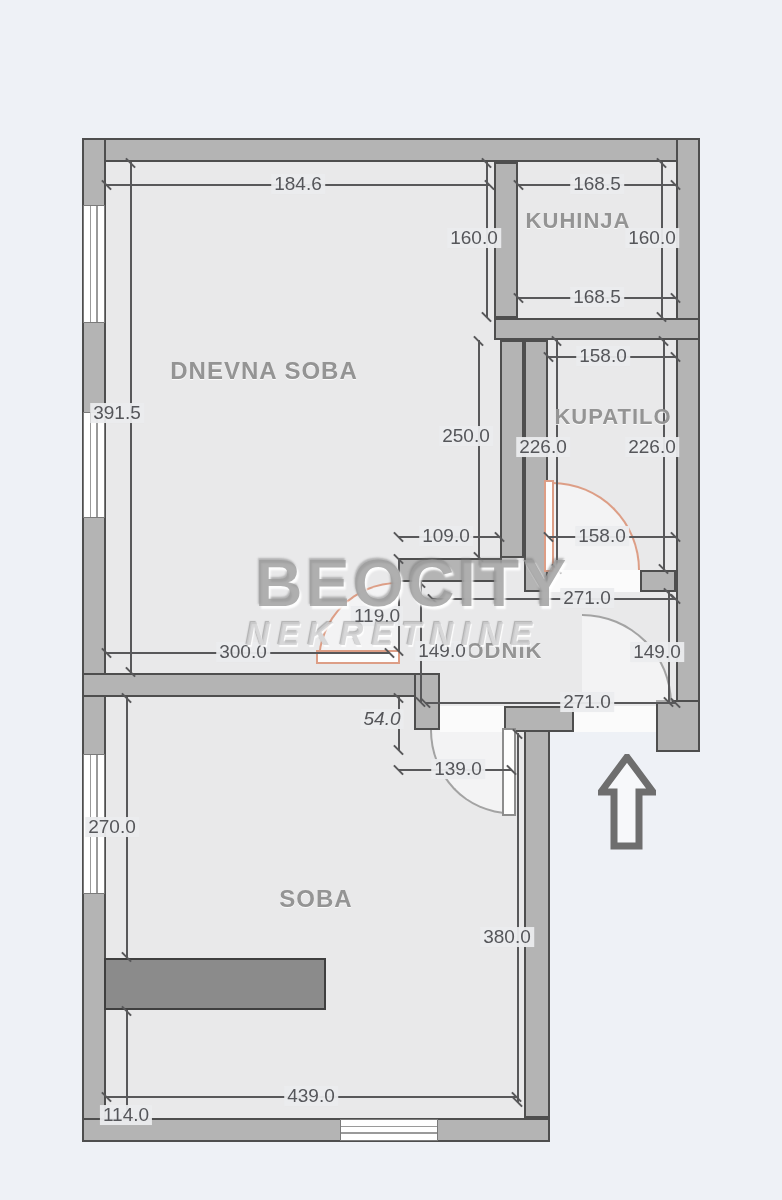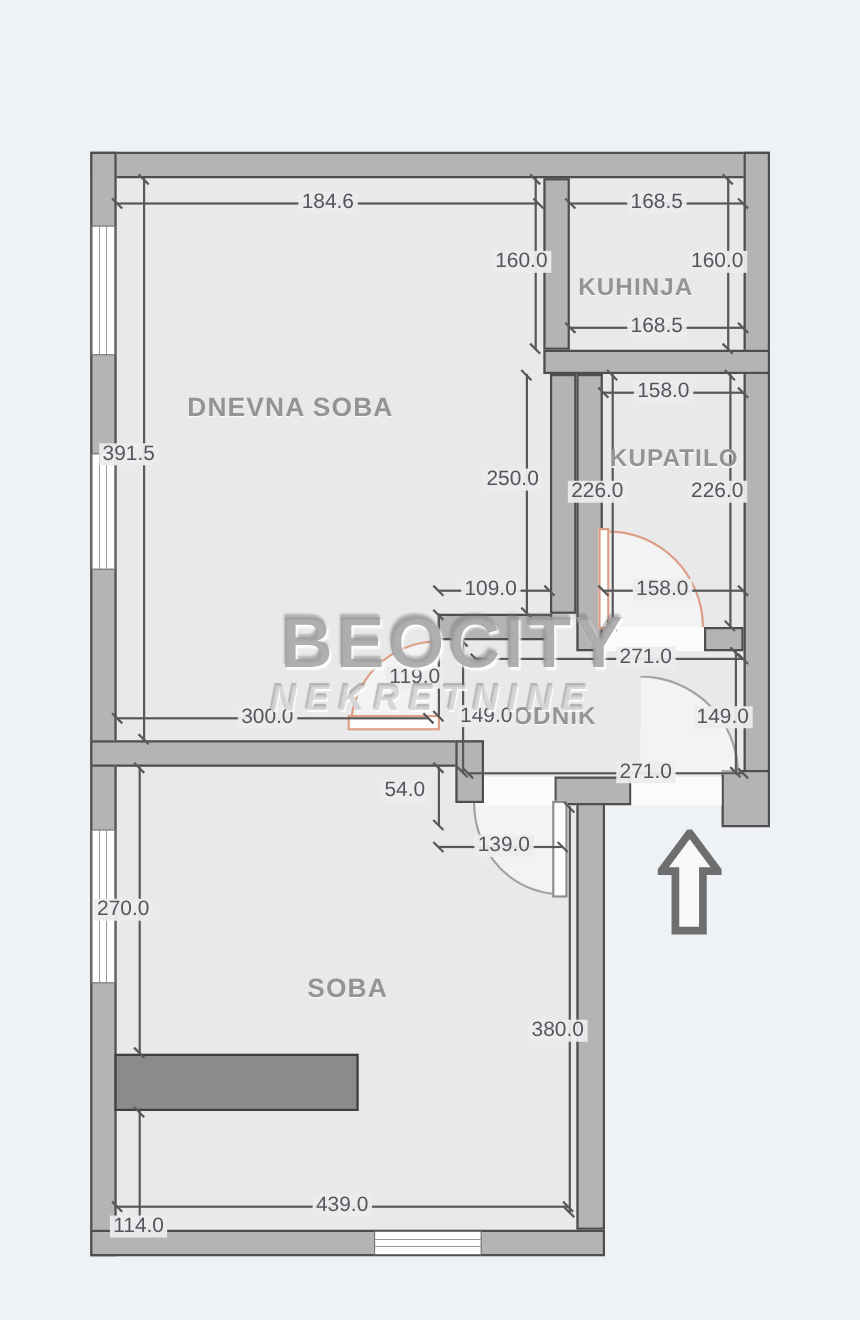--- a/index.html
+++ b/index.html
@@ -225,29 +225,29 @@
   <span class="dim" style="left:543px;top:447px;">226.0</span>
   <span class="dim" style="left:652px;top:447px;">226.0</span>
   <span class="dim" style="left:446px;top:536px;">109.0</span>
   <span class="dim" style="left:602px;top:536px;">158.0</span>
   <span class="dim" style="left:587px;top:598px;">271.0</span>
   <span class="dim" style="left:377px;top:616px;">119.0</span>
   <span class="dim" style="left:243px;top:652px;">300.0</span>
   <span class="dim" style="left:442px;top:651px;">149.0</span>
   <span class="dim" style="left:657px;top:652px;">149.0</span>
   <span class="dim" style="left:587px;top:702px;">271.0</span>
-  <span class="dim" style="left:368px;top:719px;">54.0</span>
+  <span class="dim" style="left:382px;top:719px;font-style:italic;">54.0</span>
   <span class="dim" style="left:458px;top:769px;text-align:right;">139.0</span>
   <span class="dim" style="left:112px;top:827px;">270.0</span>
   <span class="dim" style="left:507px;top:937px;">380.0</span>
   <span class="dim" style="left:126px;top:1115px;">114.0</span>
   <span class="dim" style="left:311px;top:1096px;">439.0</span>
 
   <span class="room big" style="left:264px;top:371px;">DNEVNA SOBA</span>
-  <span class="room mid" style="left:578px;top:221px;margin-top:40px;">KUHINJA</span>
+  <span class="room mid" style="left:578px;top:221px;">KUHINJA</span>
   <span class="room mid" style="left:613px;top:417px;">KUPATILO</span>
   <span class="room mid" style="left:496px;top:651px;">HODNIK</span>
   <span class="room big" style="left:316px;top:899px;">SOBA</span>
 
   <div class="wm1">BEOCITY</div>
   <div class="wm2">NEKRETNINE</div>
 
 </div>
 
 </body></html>

